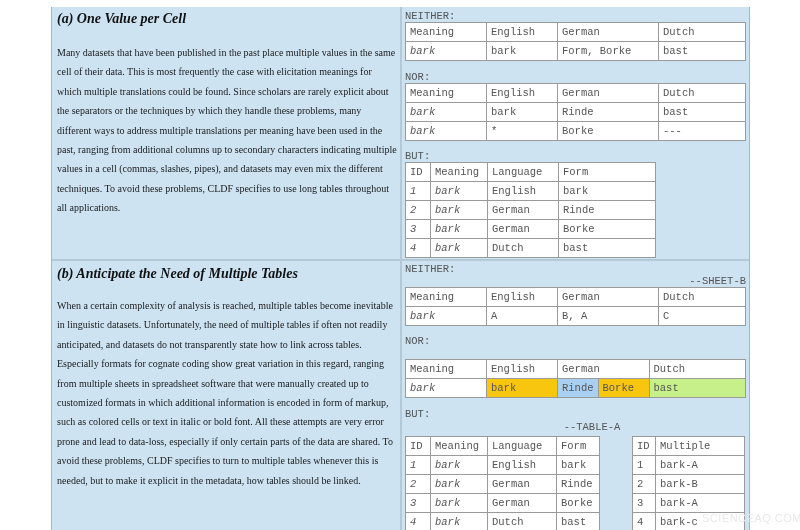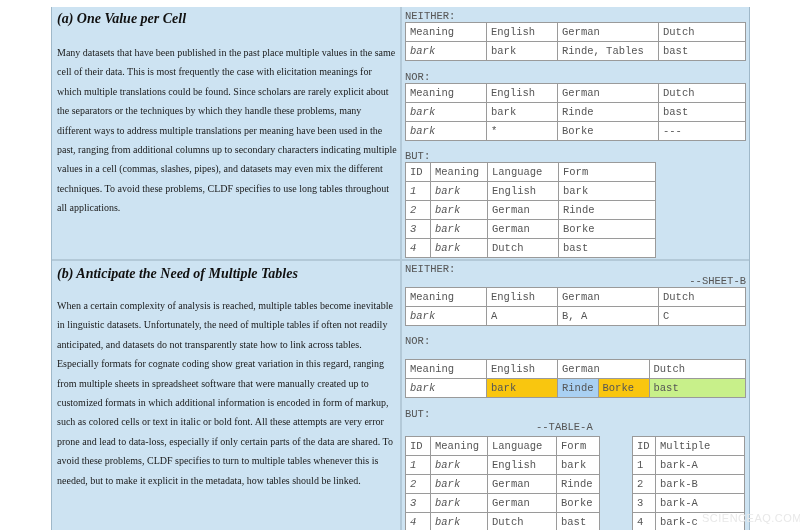--- a/index.html
+++ b/index.html
@@ -7,21 +7,21 @@
   .frame { position:absolute; left:51px; top:7px; width:697px; height:530px; background:#cde3f2; border-left:1px solid #9fb8c9; border-right:1px solid #9fb8c9; }
   .row { position:absolute; left:0; width:697px; }
   .row-a { top:0; height:252px; border-bottom:2px solid #b3c9d8; }
   .row-b { top:254px; height:276px;padding-left:46px; }
   .col-left { position:absolute; left:0; top:0; width:348px; height:100%; border-right:2px solid #b3c9d8; }
   .col-right { position:absolute; left:350px; top:0; width:347px; height:100%; }
   .heading { position:absolute; left:5px; font-weight:bold; font-style:italic; font-size:14px; color:#111; }
   .para { position:absolute; left:5px; width:340px; font-size:10px; line-height:19.4px; color:#1a1a1a; }
   .mono { font-family:"Liberation Mono", monospace; font-size:10.5px; color:#555;text-align:right; }
   .lbl { position:absolute; left:3px; }
-  .sheet-lbl { position:absolute; text-align:left; }
+  .sheet-lbl { position:absolute; text-align:center; }
   table { position:absolute; border-collapse:collapse; background:#fff; }
   td { border:1px solid #9a9a9a; padding:0 4px; height:18px; white-space:nowrap; font-family:"Liberation Mono", monospace; font-size:10.5px; color:#555; }
   td.it { font-style:italic; }
   .orange { background:#f9c60f; }
   .blue { background:#a9d0f2; }
   .green { background:#c8f08a; }
   .watermark { position:absolute; left:702px; top:512px; font-family:"Liberation Sans", sans-serif; font-size:11px; color:#e8e8e8; letter-spacing:0.5px; }
 </style>
 </head>
 <body>
@@ -39,21 +39,21 @@
         <tbody>
             <tr>
           <td style="width:72px">Meaning</td>
           <td style="width:62px">English</td>
           <td style="width:92px">German</td>
           <td>Dutch</td>
         </tr>
         <tr>
           <td class="it">bark</td>
           <td>bark</td>
-          <td>Rinde, Tables</td>
+          <td>Form, Borke</td>
           <td>bast</td>
         </tr>
       </tbody>
         </table>
 
       <div class="mono lbl" style="top:64px;">NOR:</div>
       <table style="left:3px; top:76px; width:341px;">
         <tbody>
             <tr>
           <td style="width:72px">Meaning</td>

